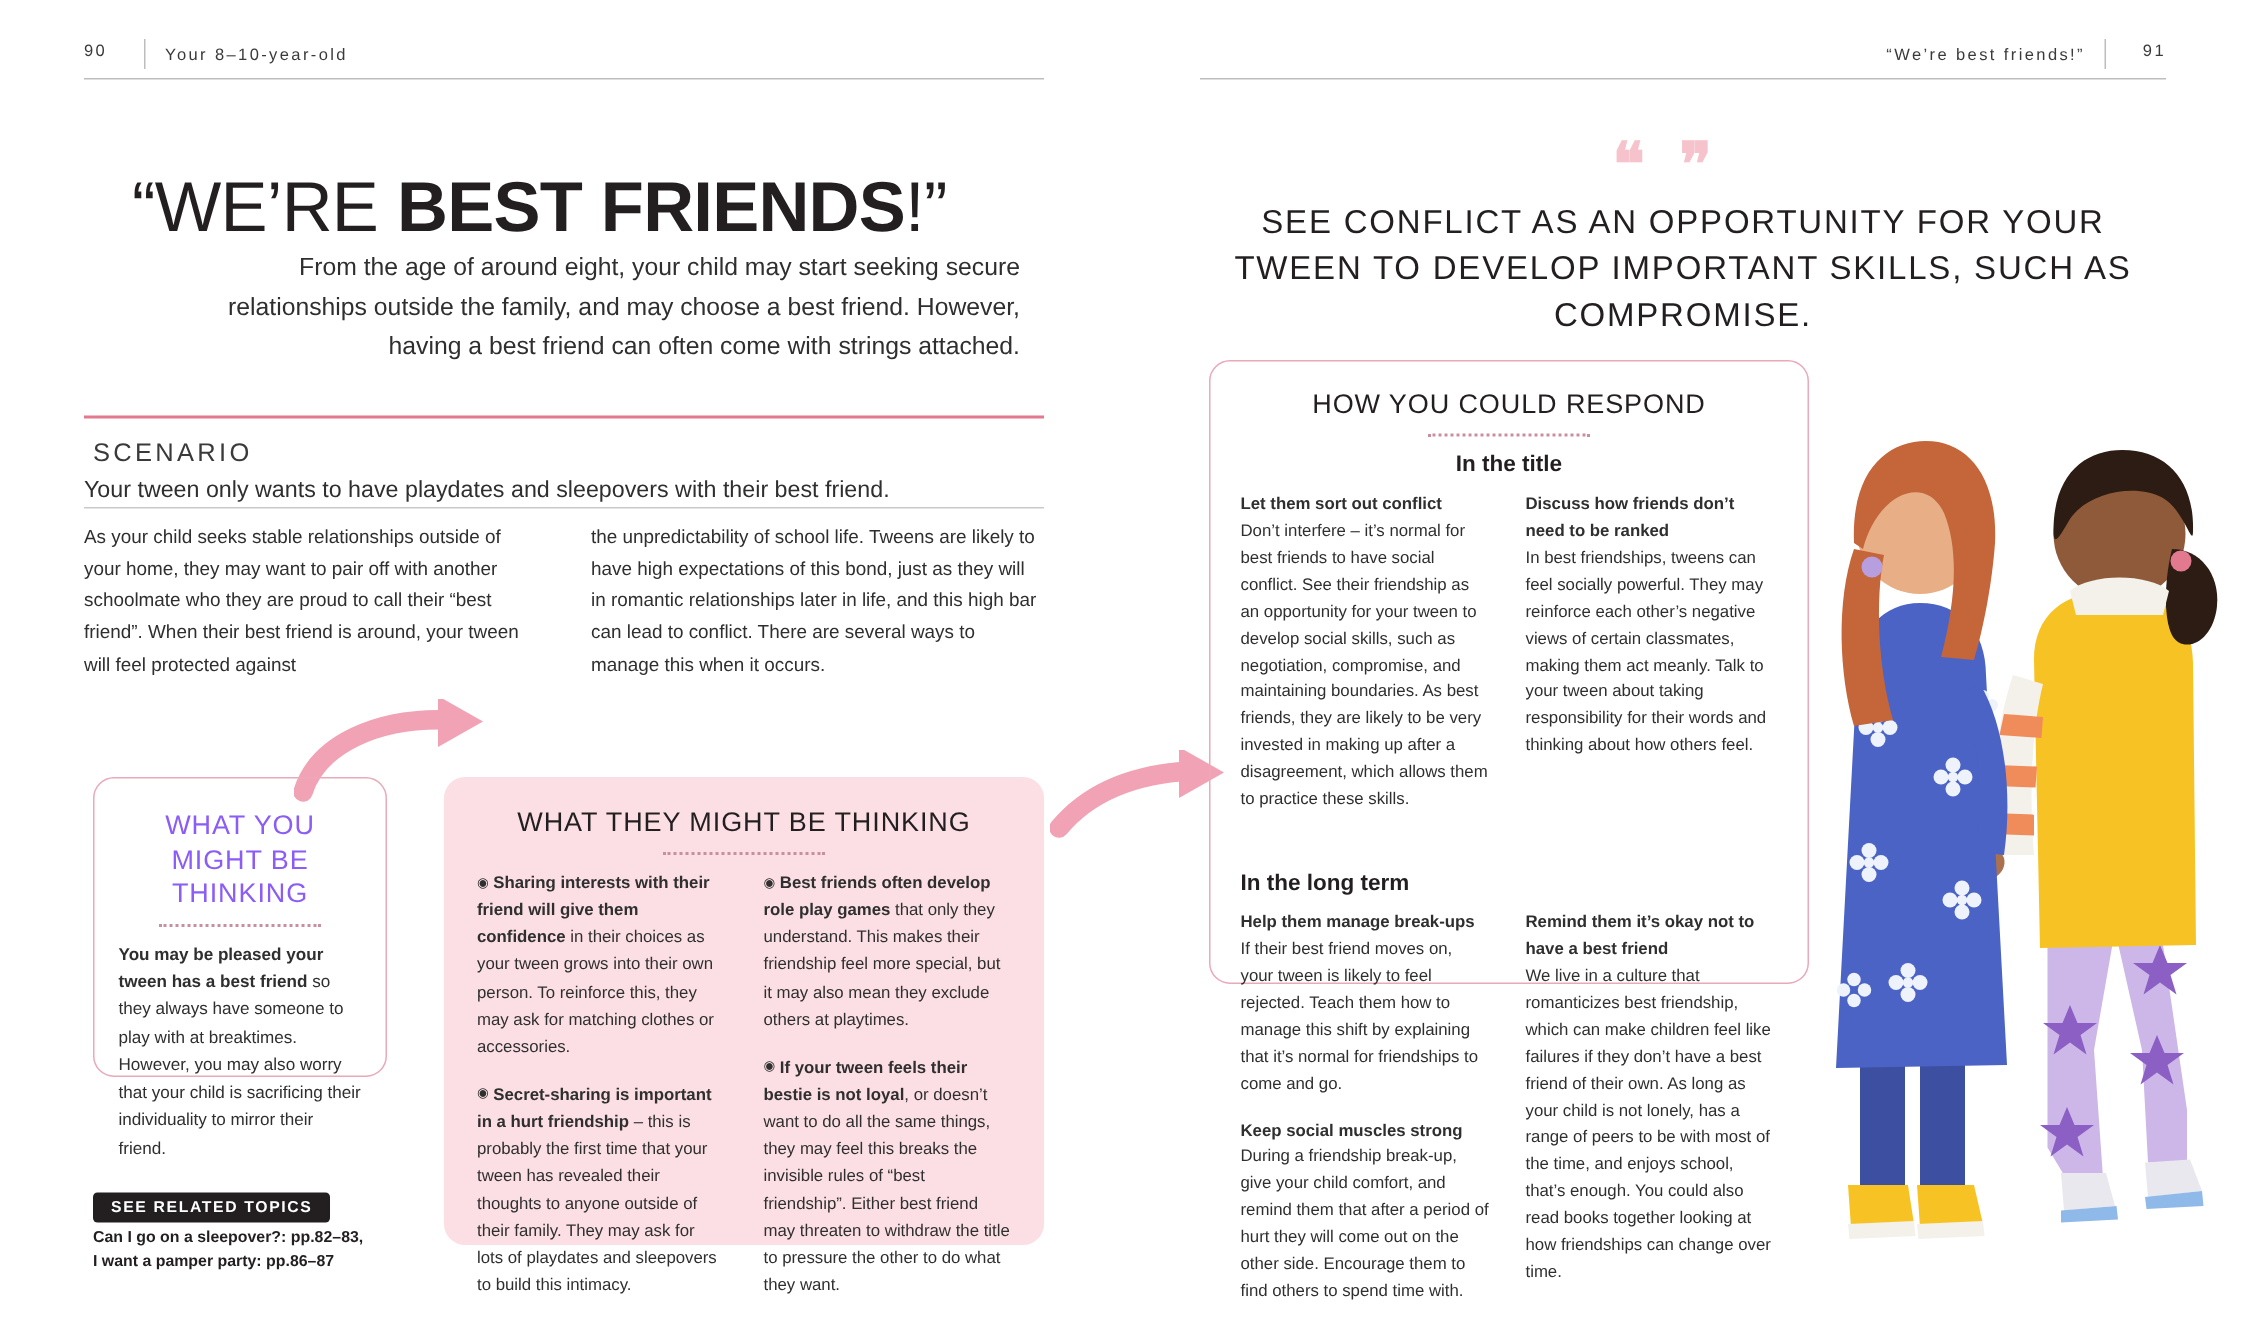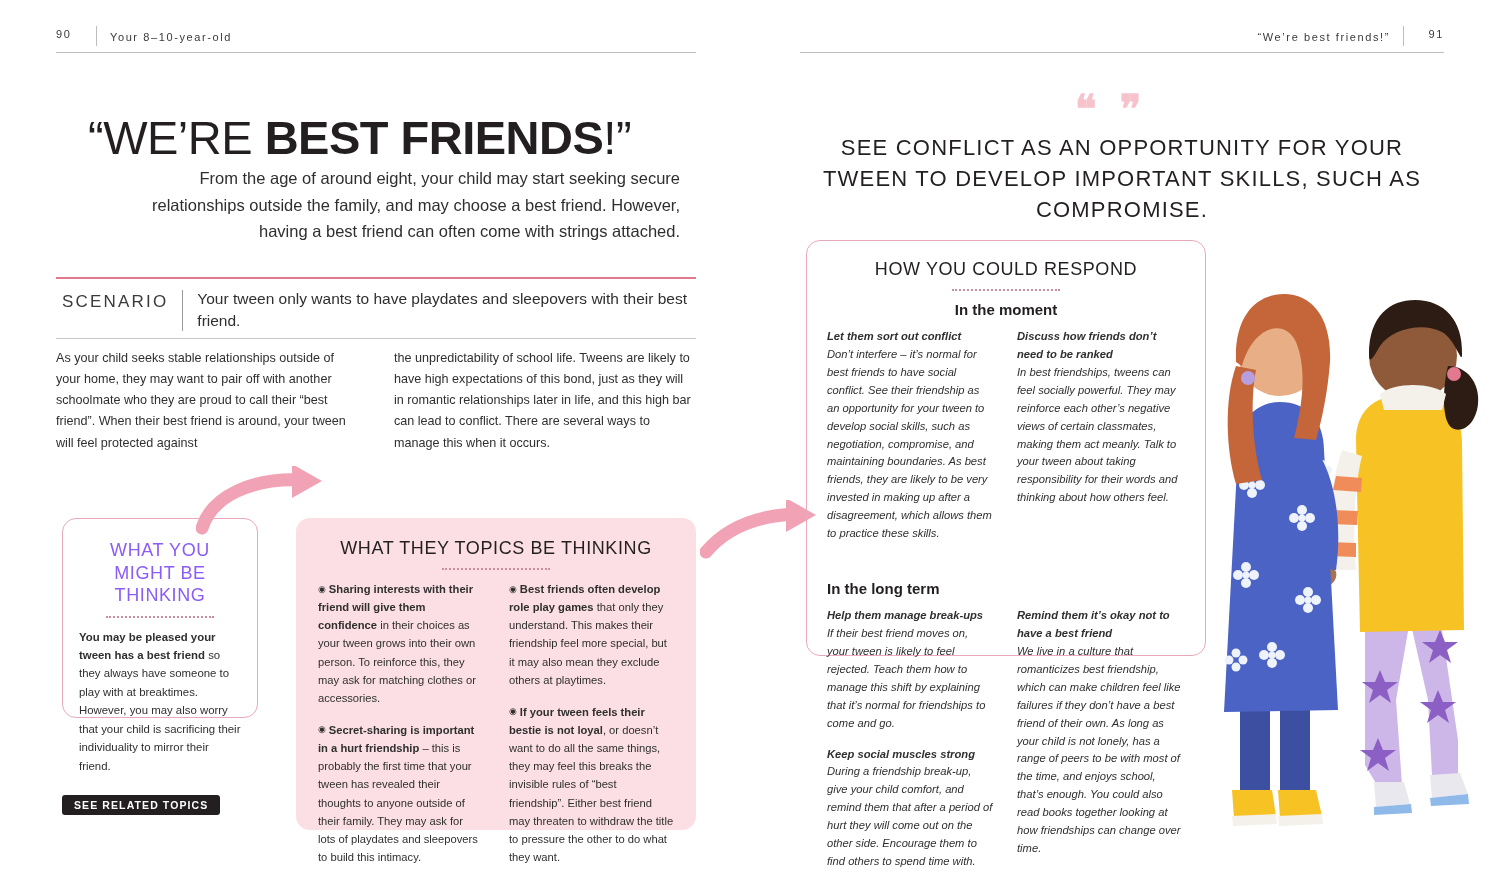--- a/index.html
+++ b/index.html
@@ -77,20 +77,21 @@
     height: 2px;
     background: #e2798f;
   }
   .scenario-wrap {
     position: absolute;
     left: 56px;
     top: 288px;
     width: 640px;
     display: flex;
     align-items: flex-start;
+    flex-direction: column;
   }
   .scenario-label {
     font-size: 17px;
     letter-spacing: 2.2px;
     color: #3a3a3a;
     padding: 4px 14px 0 6px;
     white-space: nowrap;
     font-weight: 400;
   }
   .scenario-divider {
@@ -291,21 +292,20 @@
     display: flex;
     gap: 24px;
   }
   .resp-cols .col { width: 166px; }
   .resp-cols p {
     margin: 0 0 13px;
     font-size: 11.2px;
     line-height: 1.6;
     color: #2f2f2f;
     font-weight: 300;
-    font-style: italic;
   }
   .resp-cols p b { font-weight: 700; }
   .longterm-head {
     font-size: 15px;
     font-weight: 700;
     margin: 24px 0 10px;
     color: #231f20;
   }
 
   
@@ -359,43 +359,47 @@
     <polygon points="86,-2 116,15 86,32" fill="#f2a2b5"></polygon>
   </svg>
 
   <div class="box-outline">
     <h3>WHAT YOU MIGHT BE THINKING</h3>
     <div class="dots"></div>
     <p><b>You may be pleased your tween has a best friend</b><span> so they always have someone to play with at breaktimes. However, you may also worry that your child is sacrificing their individuality to mirror their friend.</span></p>
   </div>
 
   <div class="box-pink">
-    <h3>WHAT THEY TOPICS BE THINKING</h3>
+    <h3>WHAT THEY MIGHT BE THINKING</h3>
     <div class="dots"></div>
     <div class="pink-cols">
       <div class="col">
         <p><span class="bullet">◉</span><b>Sharing interests with their friend will give them confidence</b><span> in their choices as your tween grows into their own person. To reinforce this, they may ask for matching clothes or accessories.</span></p>
         <p><span class="bullet">◉</span><b>Secret-sharing is important in a hurt friendship</b><span> – this is probably the first time that your tween has revealed their thoughts to anyone outside of their family. They may ask for lots of playdates and sleepovers to build this intimacy.</span></p>
       </div>
       <div class="col">
         <p><span class="bullet">◉</span><b>Best friends often develop role play games</b><span> that only they understand. This makes their friendship feel more special, but it may also mean they exclude others at playtimes.</span></p>
         <p><span class="bullet">◉</span><b>If your tween feels their bestie is not loyal</b><span>, or doesn’t want to do all the same things, they may feel this breaks the invisible rules of “best friendship”. Either best friend may threaten to withdraw the title to pressure the other to do what they want.</span></p>
       </div>
     </div>
   </div>
 
   <div class="related-tab">SEE RELATED TOPICS</div>
+  <div class="related-lines">
+    <div>Can I go on a sleepover?: pp.82–83,</div>
+    <div>I want a pamper party: pp.86–87</div>
+  </div>
 
   <div class="quote-marks">❝&nbsp;❞</div>
   <div class="pull-quote">SEE CONFLICT AS AN OPPORTUNITY FOR YOUR TWEEN TO DEVELOP IMPORTANT SKILLS, SUCH AS COMPROMISE.</div>
 
   <div class="respond-box">
     <h3>HOW YOU COULD RESPOND</h3>
     <div class="dots"></div>
-    <div class="sub-head">In the moment</div>
+    <div class="sub-head">In the title</div>
     <div class="resp-cols">
       <div class="col">
         <p><b>Let them sort out conflict</b><br><span>Don’t interfere – it’s normal for best friends to have social conflict. See their friendship as an opportunity for your tween to develop social skills, such as negotiation, compromise, and maintaining boundaries. As best friends, they are likely to be very invested in making up after a disagreement, which allows them to practice these skills.</span></p>
       </div>
       <div class="col">
         <p><b>Discuss how friends don’t need to be ranked</b><br><span>In best friendships, tweens can feel socially powerful. They may reinforce each other’s negative views of certain classmates, making them act meanly. Talk to your tween about taking responsibility for their words and thinking about how others feel.</span></p>
       </div>
     </div>
     <div class="longterm-head">In the long term</div>
     <div class="resp-cols">

